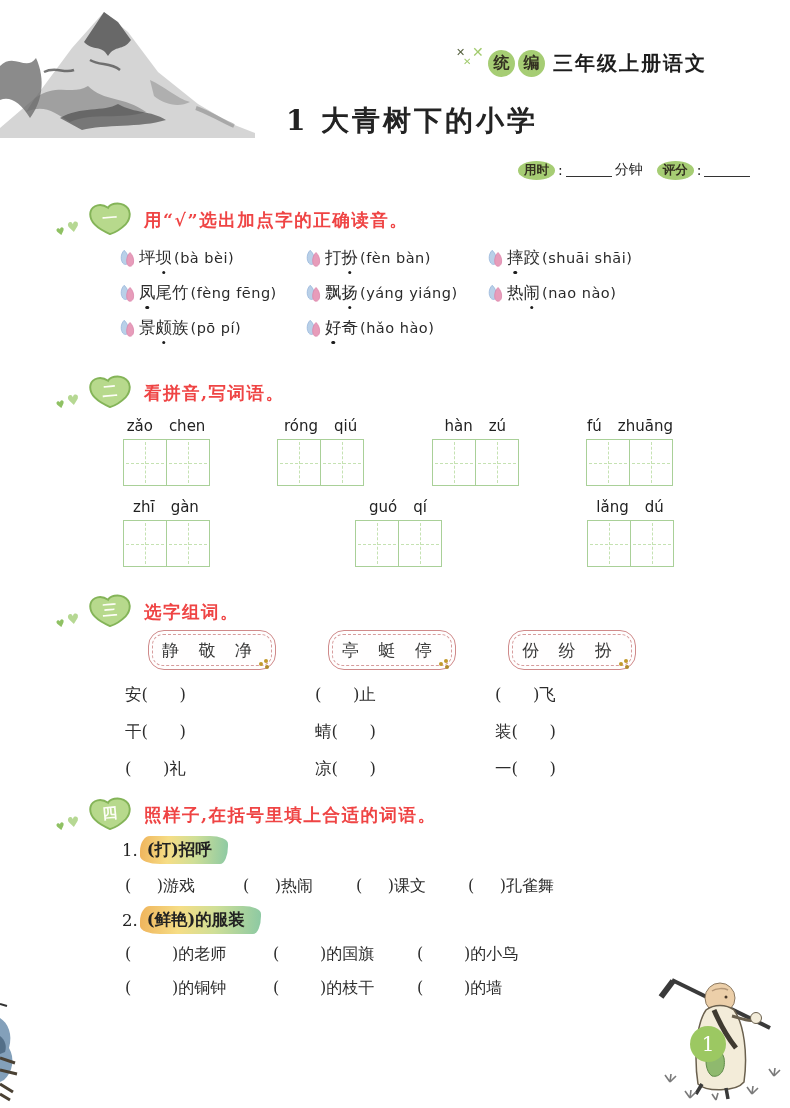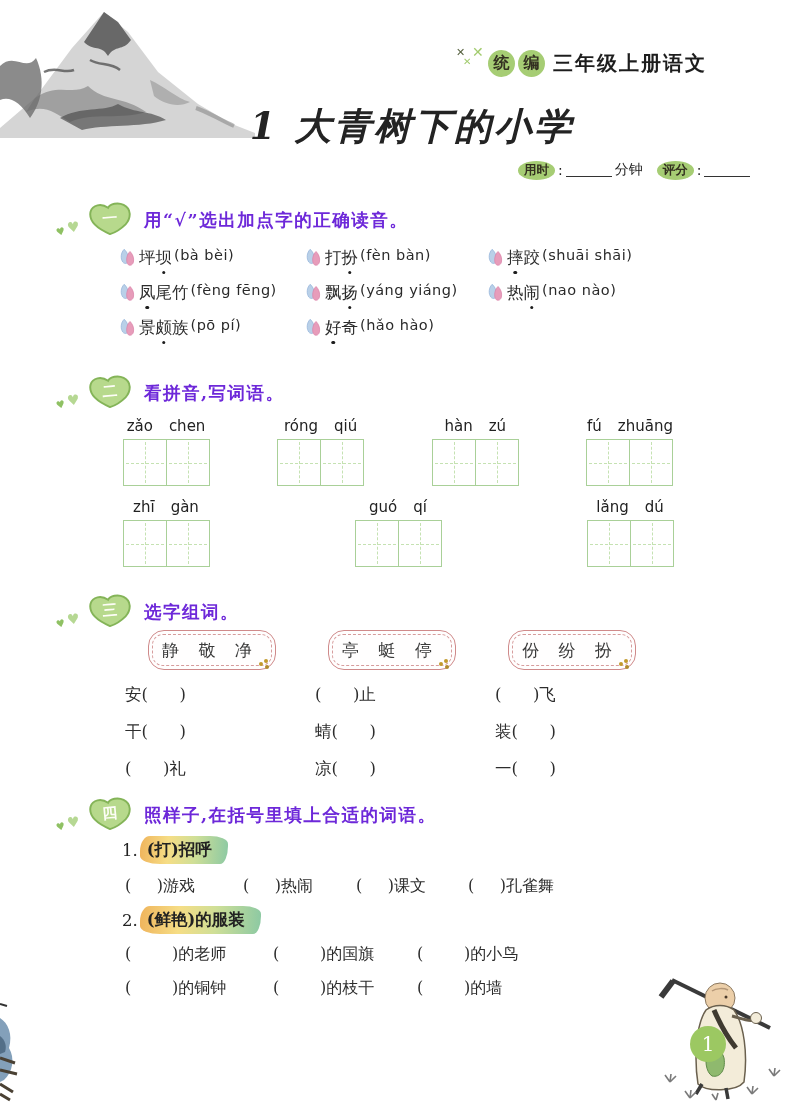--- a/index.html
+++ b/index.html
@@ -20,49 +20,49 @@
   .sp3 { left:16px; top:-4px; font-size:14px; color:#a2cb6e; }
   .ed-circle {
     width:27px; height:27px; border-radius:50%; background:#a6cd74;
     display:flex; align-items:center; justify-content:center;
     font-size:16px; font-weight:700; color:#333021; margin-right:3px;
   }
   .series-title { font-size:20px; color:#1d1d1d; letter-spacing:2px; margin-left:5px; font-weight:600; }
 
   .page-title {
     position:absolute; left:0; top:102px; width:790px; text-align:center;
-    font-size:37px; font-weight:700; color:#232323; letter-spacing:3px; padding-left:34px; box-sizing:border-box;font-style:italic;
+    font-size:28px; font-weight:700; color:#232323; letter-spacing:3px; padding-left:34px; box-sizing:border-box;
   }
 
   .meta-line { position:absolute; left:518px; top:161px; display:flex; align-items:center; gap:3px; font-size:14px; color:#222; }
   .meta-badge {
     background:#a6cd74; border-radius:50%; padding:3px 6px; font-size:12.5px;
     font-weight:700; color:#33301f; line-height:1;
   }
   .blank { display:inline-block; width:46px; height:13px; border-bottom:1.3px solid #333; }
 
   
   .sec-header { position:absolute; left:56px; display:flex; align-items:flex-end; }
   .mini-hearts { position:relative; width:28px; height:22px; }
   .mini-hearts span { position:absolute; }
   .mh1 { left:0; bottom:0; font-size:10px; color:#8fc163; transform:rotate(-14deg); }
   .mh2 { left:11px; bottom:2px; font-size:14px; color:#b6d893; transform:rotate(-8deg); }
   .sec-num-wrap { position:relative; width:48px; height:35px; margin:0 10px 0 2px; }
   .sec-num {
     position:absolute; inset:0; display:flex; align-items:center; justify-content:center;
     color:#fdfdf6; font-weight:700; font-size:15px; transform:rotate(-5deg); padding-bottom:3px;
   }
-  .sec-title { font-weight:700; font-size:17.5px; color:#6d28d9; letter-spacing:1.5px; padding-bottom:5px; }
+  .sec-title { font-weight:700; font-size:17.5px; color:#ef4444; letter-spacing:1.5px; padding-bottom:5px; }
 
   
   .sec1-items {
     position:absolute; left:119px; top:247px; width:620px;
     display:grid; grid-template-columns:186px 182px auto; row-gap:13px;
   }
-  .ex1-item { display:flex; align-items:flex-start; gap:2px; font-size:16.5px; color:#2d2d2d; }
+  .ex1-item { display:flex; align-items:center; gap:2px; font-size:16.5px; color:#2d2d2d; }
   .shell { flex:0 0 auto; margin-right:1px; }
   .word span { position:relative; }
   .dotchar::after {
     content:""; position:absolute; left:50%; transform:translateX(-50%);
     bottom:-7px; width:3.5px; height:3.5px; background:#1d1d1d; border-radius:50%;
   }
   .pinyin { font-size:14.5px; color:#2a2a2a; letter-spacing:0.5px; }
 
   
   .py-row { position:absolute; left:122px; width:552px; display:flex; justify-content:space-between; }

